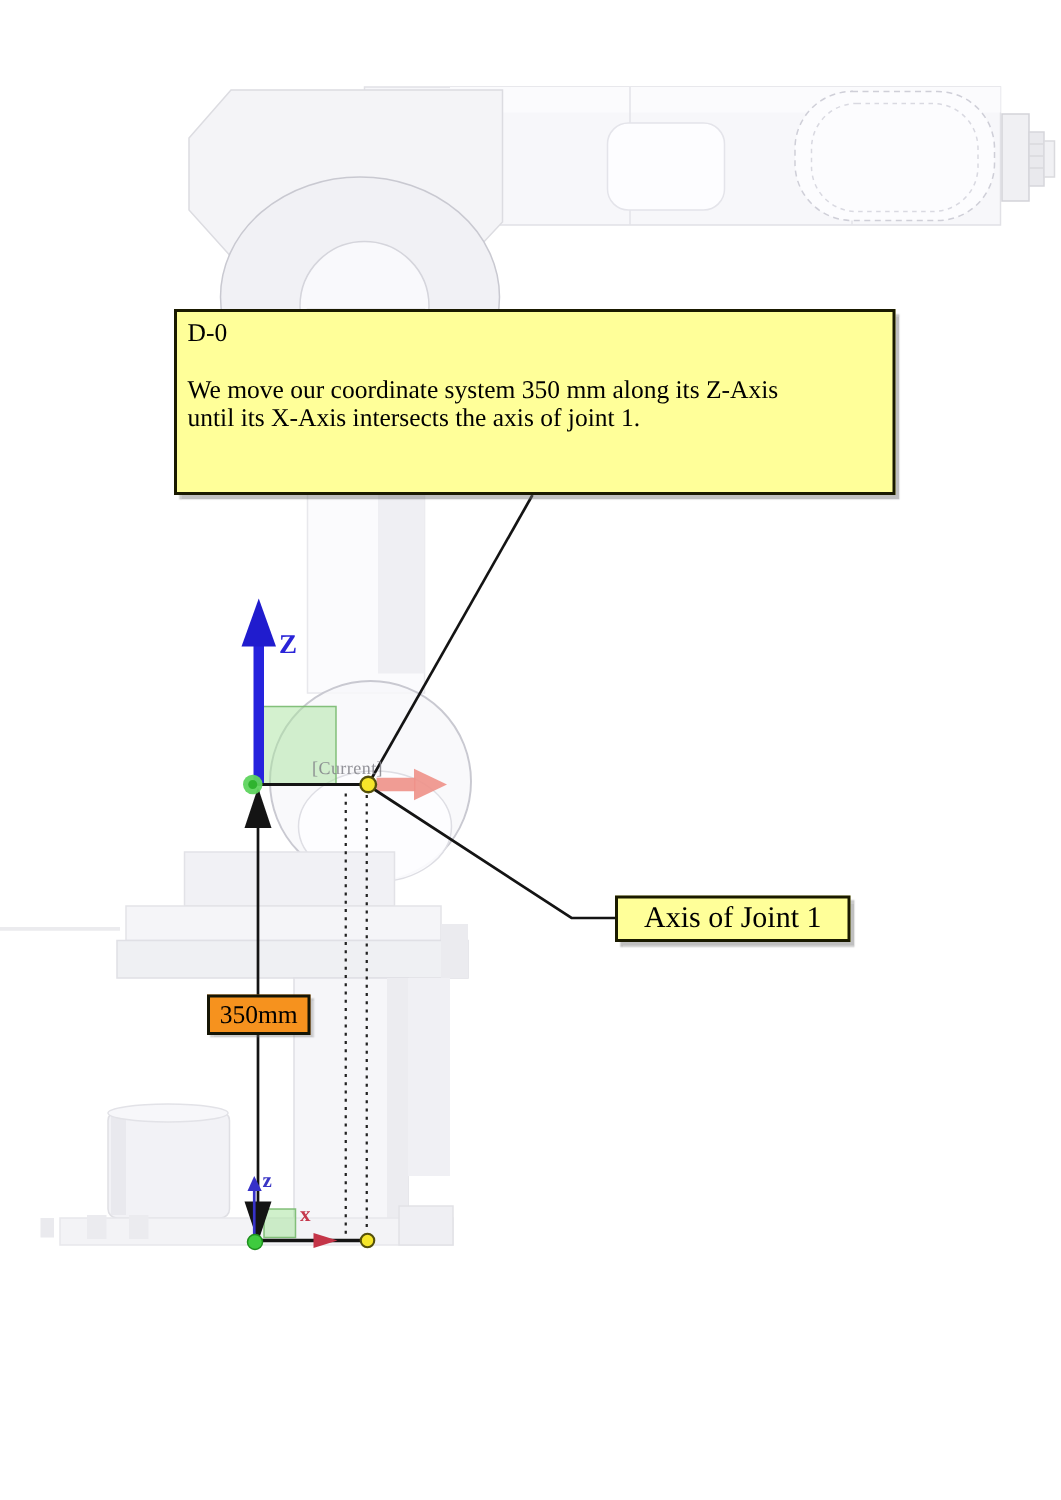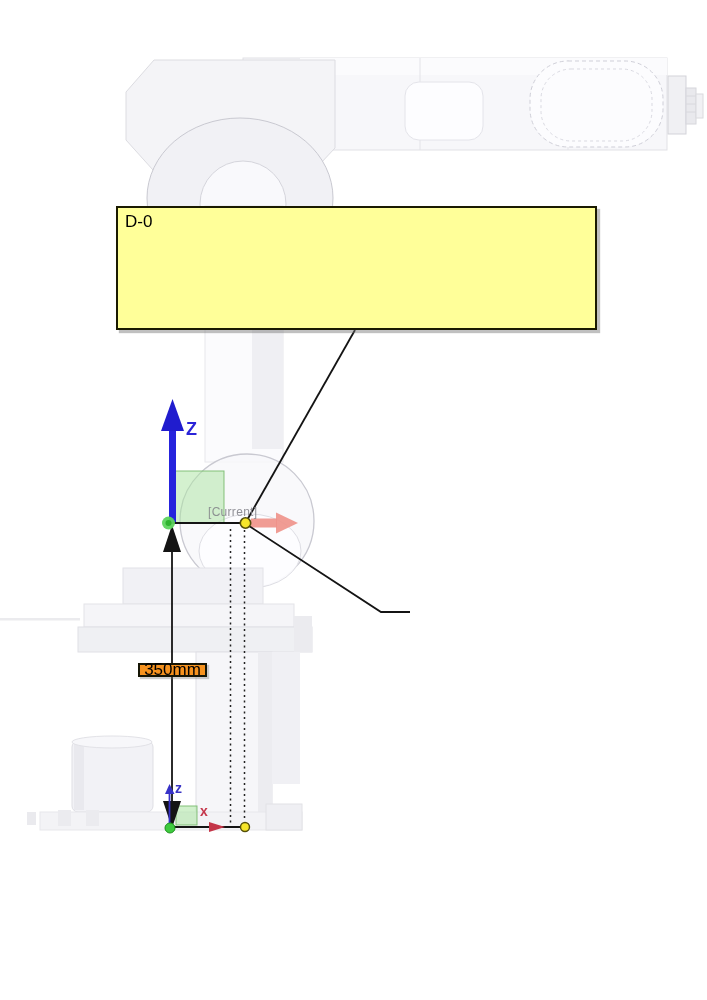--- a/index.html
+++ b/index.html
@@ -1,39 +1,39 @@
 <!DOCTYPE html>
 <html><head>
 <meta charset="utf-8">
 <style>
   html,body{margin:0;padding:0;background:#ffffff;}
   .canvas{
     position:relative;width:707px;height:1000px;background:#ffffff;overflow:hidden;
-    font-family:Liberation Sans, sans-serif;color:#000;
+    font-family:Liberation Serif, serif;color:#000;
   }
   svg.layer{position:absolute;left:0;top:0;width:707px;height:1000px;}
   
   .note-box{
     position:absolute;left:116px;top:206px;width:481px;height:124px;box-sizing:border-box;
     background:#FFFF99;border:2px solid #1a1a00;padding:4px 7px;
     font-size:17px;line-height:19px;
     box-shadow:3px 3px 1px rgba(115,115,115,0.45);
   }
   .note-body{margin-top:19px;white-space:pre-line;}
   .note-command{margin-top:19px;}
   
   .joint-label{
     position:absolute;left:410px;top:597px;width:157px;height:31px;box-sizing:border-box;
     background:#FFFF99;border:2px solid #1a1a00;
     display:flex;align-items:center;justify-content:center;
     font-size:20px;box-shadow:3px 3px 1px rgba(115,115,115,0.45);
   }
   
   .dim-label{
-    position:absolute;left:138px;top:663px;width:69px;height:14px;box-sizing:border-box;
+    position:absolute;left:138px;top:663px;width:69px;height:27px;box-sizing:border-box;
     background:#F6921E;border:2px solid #151505;
     display:flex;align-items:center;justify-content:center;
     font-size:17px;box-shadow:2px 2px 1px rgba(115,115,115,0.35);
   }
   .z-label-top{position:absolute;left:186px;top:419px;font-size:18px;font-weight:bold;color:#2A24D8;}
   .current-label{position:absolute;left:208px;top:505px;font-size:12px;color:rgba(128,128,135,0.85);letter-spacing:0.3px;}
   .z-label-bottom{position:absolute;left:175px;top:780px;font-size:14px;font-weight:bold;color:#3A35C5;}
   .x-label-bottom{position:absolute;left:200px;top:803px;font-size:14px;font-weight:bold;color:#C5374B;}
 </style>
 </head>
@@ -123,22 +123,25 @@
       <circle cx="168.5" cy="523" r="6.5" fill="#5ED45E" opacity="0.95"></circle>
       <circle cx="168.5" cy="523" r="3" fill="#2FB32F"></circle>
     </g>
     <circle cx="170" cy="828" r="5" fill="#3ECB3E" stroke="#1e8f1e"></circle>
     <circle cx="245.5" cy="523" r="5.2" fill="#F6E62A" stroke="#55500a" stroke-width="1.6"></circle>
     <circle cx="245" cy="827" r="4.5" fill="#F6E62A" stroke="#55500a" stroke-width="1.4"></circle>
   </svg>
 
   <div class="note-box">
     <div>D-0</div>
+    <div class="note-body">We move our coordinate system  350 mm along its Z-Axis
+until its X-Axis intersects the axis of joint 1.</div>
   </div>
 
+  <div class="joint-label">Axis of Joint 1</div>
 
   <div class="dim-label">350mm</div>
 
   <div class="z-label-top">Z</div>
   <div class="current-label">[Current]</div>
   <div class="z-label-bottom">z</div>
   <div class="x-label-bottom">x</div>
 
 </div>
 

